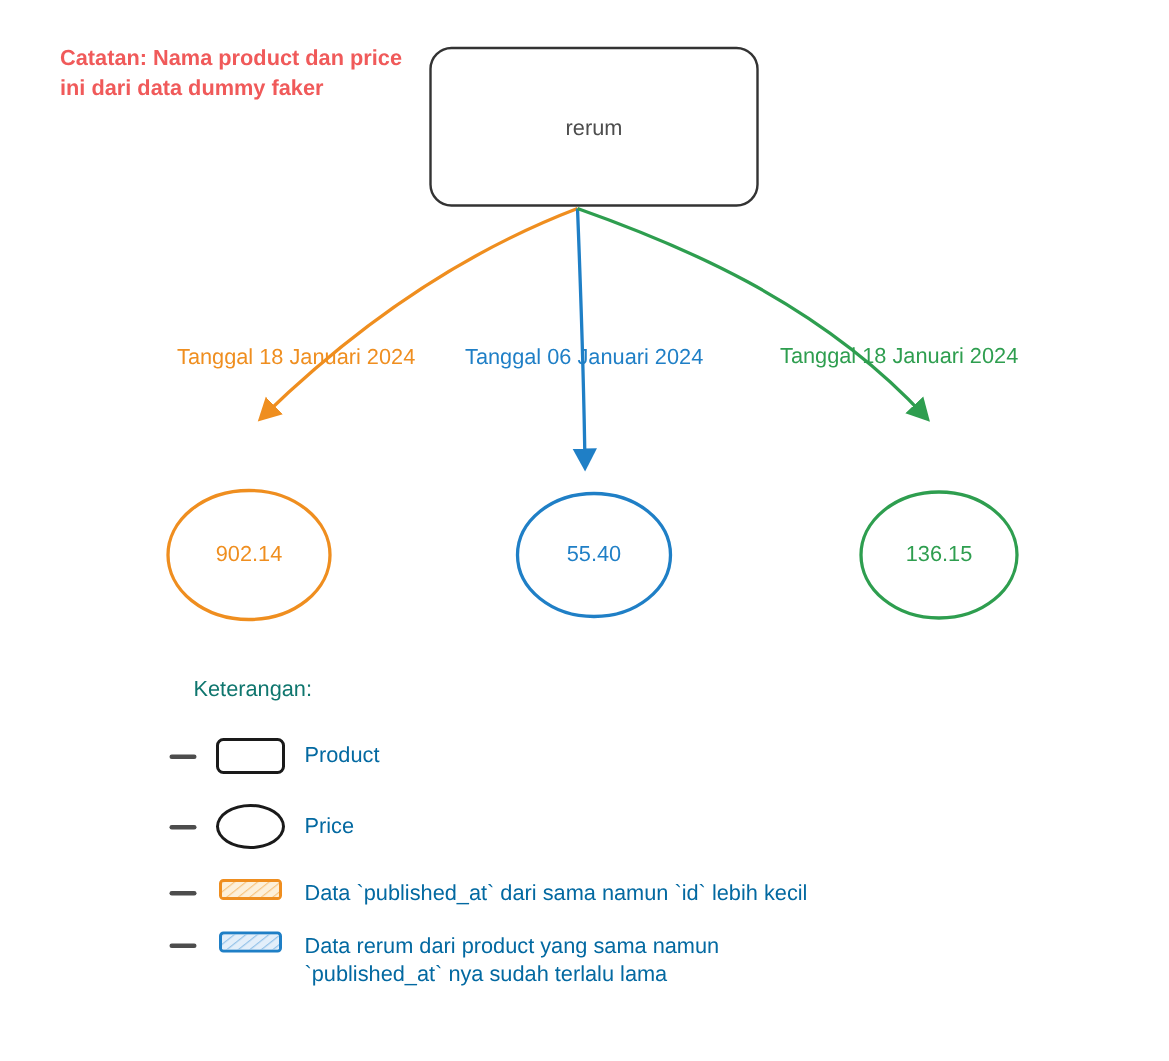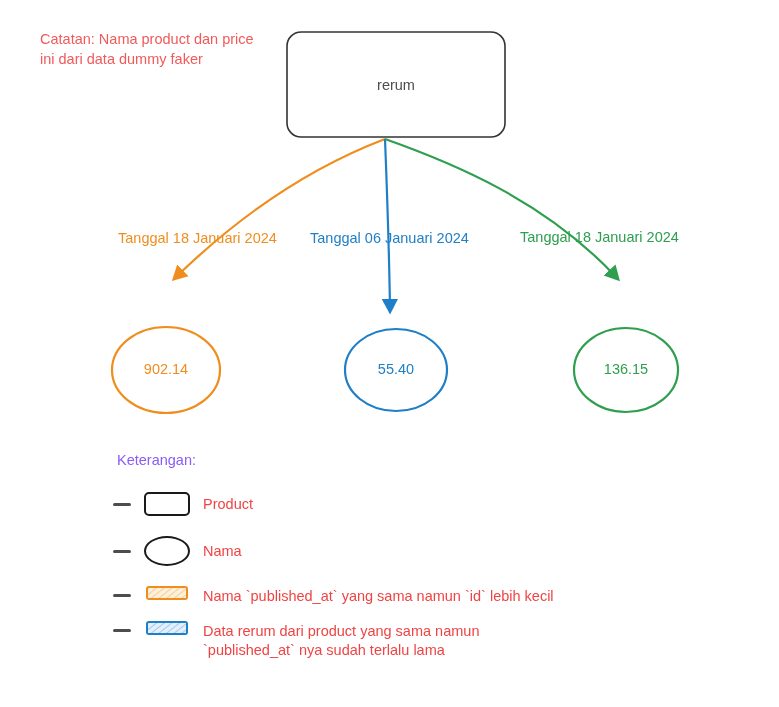--- a/index.html
+++ b/index.html
@@ -22,20 +22,21 @@
 
   .note {
     position: absolute;
     left: 40px;
     top: 30px;
     width: 250px;
     font-size: 14.5px;
     line-height: 1.35;
     color: #f05a5a;
     white-space: pre-line;
+    font-weight: bold;
   }
 
   .svg-layer {
     position: absolute;
     left: 0;
     top: 0;
     width: 779px;
     height: 707px;
   }
 
@@ -54,22 +55,22 @@
   }
 
   .legend-section {
     position: absolute;
     left: 113px;
     top: 452px;
     width: 640px;
   }
   .legend-title {
     font-size: 14.5px;
-    color: #8b5cf6;
-    margin: 0 0 24px 4px;
+    color: #0f766e;
+    margin: 0 0 24px 16px;
   }
   .legend-row {
     display: flex;
     align-items: flex-start;
     margin-bottom: 14px;
   }
   .legend-row.shape-row { margin-bottom: 20px; align-items: center; }
   .legend-dash {
     width: 18px;
     height: 3px;
@@ -81,21 +82,21 @@
   .legend-row.shape-row .legend-dash { margin-top: 0; }
   .legend-swatch-cell {
     width: 72px;
     flex: 0 0 auto;
     display: flex;
     align-items: center;
     justify-content: center;
   }
   .legend-text {
     font-size: 14.5px;
-    color: #ef4444;
+    color: #0369a1;
     line-height: 1.35;
     white-space: pre-line;
     padding-top: 1px;
   }
   .sw-rect {
     width: 46px;
     height: 24px;
     border: 2px solid #1a1a1a;
     border-radius: 5px;
     background: #ffffff;
@@ -183,31 +184,31 @@
         <div class="sw-rect"></div>
       </div>
       <div class="legend-text">Product</div>
     </div>
 
     <div class="legend-row shape-row">
       <div class="legend-dash"></div>
       <div class="legend-swatch-cell">
         <div class="sw-ellipse"></div>
       </div>
-      <div class="legend-text">Nama</div>
+      <div class="legend-text">Price</div>
     </div>
 
     <div class="legend-row">
       <div class="legend-dash"></div>
       <div class="legend-swatch-cell">
         <svg class="sw-hatch" style="border-color:#ef8e1f" viewBox="0 0 42 14" preserveAspectRatio="none">
           <rect x="0" y="0" width="42" height="14" fill="url(#hatch-orange)"></rect>
         </svg>
       </div>
-      <div class="legend-text">Nama `published_at` yang sama namun `id` lebih kecil</div>
+      <div class="legend-text">Data `published_at` dari sama namun `id` lebih kecil</div>
     </div>
 
 
     <div class="legend-row">
       <div class="legend-dash"></div>
       <div class="legend-swatch-cell">
         <svg class="sw-hatch" style="border-color:#1f7fc6" viewBox="0 0 42 14" preserveAspectRatio="none">
           <rect x="0" y="0" width="42" height="14" fill="url(#hatch-blue)"></rect>
         </svg>
       </div>

